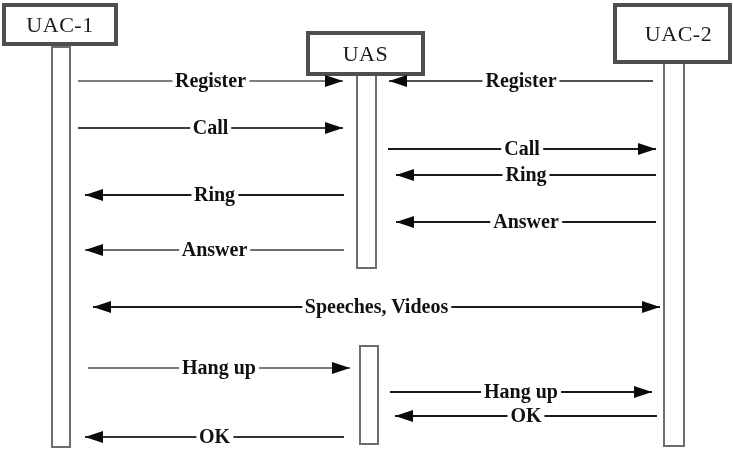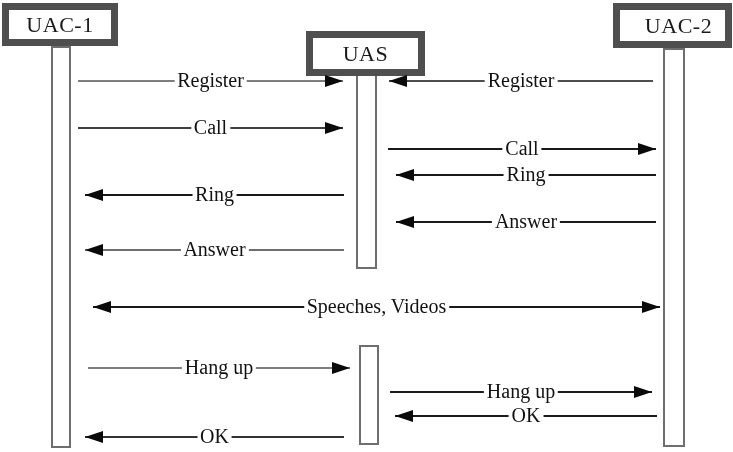--- a/index.html
+++ b/index.html
@@ -2,27 +2,27 @@
 <html><head>
 <meta charset="utf-8">
 <style>
   html,body{margin:0;padding:0;background:#ffffff;}
   .stage{
     position:relative;width:733px;height:452px;background:#ffffff;
     font-family:"Liberation Serif", serif;overflow:hidden;
   }
   .actor-box{
     position:absolute;box-sizing:border-box;background:#ffffff;
-    border:7px solid #737373;display:flex;align-items:center;justify-content:center;
+    border:4px solid #737373;display:flex;align-items:center;justify-content:center;
     font-size:22px;color:#1a1a1a;letter-spacing:0.5px;
   }
   .lifeline-bar{
     position:absolute;box-sizing:border-box;background:#ffffff;border:2px solid #6e6e6e;
   }
-  .message{position:absolute;}
+  .message{position:absolute;font-weight:bold;}
   .msg-line{position:absolute;left:0;right:0;top:50%;margin-top:-1px;height:2px;}
   .arrowhead{
     position:absolute;top:50%;width:0;height:0;margin-top:-6px;
     border-top:6px solid transparent;border-bottom:6px solid transparent;
   }
   .arrowhead.ah-right{right:0;border-left:18px solid #0a0a0a;}
   .arrowhead.ah-left{left:0;border-right:18px solid #0a0a0a;}
   .msg-label{
     position:absolute;left:50%;top:50%;transform:translate(-50%,-52%);
     background:#ffffff;padding:0 3px;font-size:20px;line-height:1.15;
@@ -36,21 +36,21 @@
     <div class="lifeline-bar" style="border-color: rgb(110, 110, 110); left: 51px; top: 46px; width: 20px; height: 402px;"></div>
     <div class="actor-box" style="border-color: rgb(79, 79, 79); left: 2px; top: 3px; width: 116px; height: 43px;">
     <span class="actor-label">UAC-1</span>
   </div>
     <div class="lifeline-bar" style="border-color: rgb(110, 110, 110); left: 356px; top: 48px; width: 21px; height: 221px;"></div>
     <div class="lifeline-bar" style="border-color: rgb(110, 110, 110); left: 359px; top: 345px; width: 20px; height: 100px;"></div>
     <div class="actor-box" style="border-color: rgb(79, 79, 79); left: 306px; top: 3px; width: 119px; height: 45px; margin-top: 28px;">
     <span class="actor-label">UAS</span>
   </div>
     <div class="lifeline-bar" style="border-color: rgb(110, 110, 110); left: 663px; top: 48px; width: 22px; height: 399px;"></div>
-    <div class="actor-box" style="border-color: rgb(79, 79, 79); left: 613px; top: 3px; width: 119px; height: 45px; padding-left: 12px;">
+    <div class="actor-box" style="border-color: rgb(79, 79, 79); left: 613px; top: 3px; width: 119px; height: 61px; padding-left: 12px;">
     <span class="actor-label">UAC-2</span>
   </div>
     <div class="message" style="left: 78px; top: 68px; width: 265px; height: 26px;">
     <div class="msg-line" style="background: rgb(125, 125, 125);"></div>
     <span class="msg-label">Register</span>
   <div class="arrowhead ah-right" style="border-left-color: rgb(10, 10, 10);"></div>
     </div>
     <div class="message" style="left: 389px; top: 68px; width: 264px; height: 26px;">
     <div class="msg-line" style="background: rgb(79, 79, 79);"></div>
     <span class="msg-label">Register</span>

